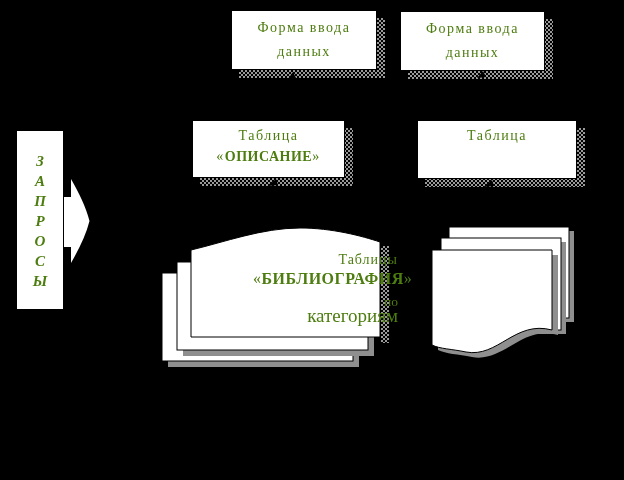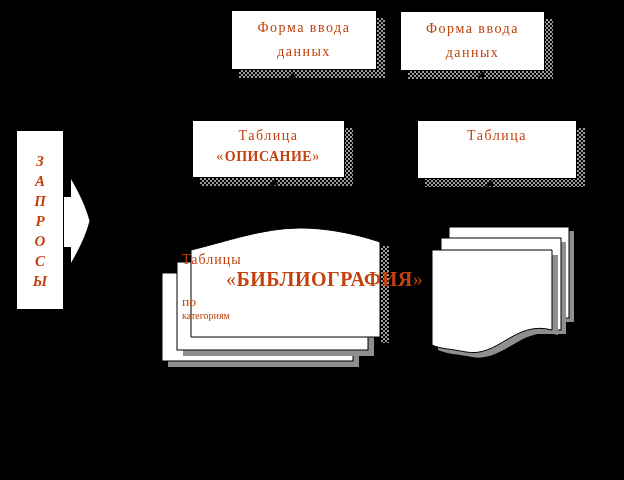--- a/index.html
+++ b/index.html
@@ -1,18 +1,18 @@
 <!DOCTYPE html>
 <html><head>
 <meta charset="utf-8">
 <style>
   html,body{margin:0;padding:0;background:#000;}
   #canvas{
     position:relative;width:624px;height:480px;background:#000;overflow:hidden;
-    font-family:"Liberation Serif", serif;color:#c2410c;
+    font-family:"Liberation Serif", serif;color:#4d7c0f;
   }
   .box{
     position:absolute;background:#fff;border:1px solid #000;box-sizing:border-box;
     text-align:center;
   }
   .dither{
     position:absolute;background-color:#000;
     background-image:
       linear-gradient(45deg,#999 25%,transparent 25%,transparent 75%,#999 75%),
       linear-gradient(45deg,#999 25%,transparent 25%,transparent 75%,#999 75%);
@@ -28,26 +28,26 @@
   #table1{left:192px;top:120px;width:153px;}  #table1-sh{left:200px;top:128px;width:153px;height:58px;}
   #table2{left:417px;top:120px;width:160px;height:59px;}  #table2-sh{left:425px;top:128px;width:160px;height:59px;}
   
   #queries{left:16px;top:130px;width:48px;height:180px;padding-top:20px;
     font-style:italic;font-weight:bold;font-size:15px;line-height:20px;}
   
   #shapes{position:absolute;left:0;top:0;}
   
   #stackL-sh{left:381px;top:246px;width:8px;height:97px;}
   
-  #stackL-text{position:absolute;left:182px;top:251px;width:189px;text-align:left;}
+  #stackL-text{position:absolute;left:209px;top:251px;width:189px;text-align:right;}
   #stackL-text .l1{font-size:14px;line-height:18px;letter-spacing:1px;}
-  #stackL-text .l2{font-size:20px;line-height:20px;font-weight:bold;letter-spacing:.5px;padding-left:44px;}
+  #stackL-text .l2{font-size:16px;line-height:20px;font-weight:bold;letter-spacing:.5px;padding-left:44px;}
   #stackL-text .l2 span{font-weight:normal;}
   #stackL-text .l3{font-size:13.5px;line-height:14px;margin-top:6px;}
-  #stackL-text .l4{font-size:10px;line-height:14px;}
+  #stackL-text .l4{font-size:19px;line-height:14px;}
   #stackR-text{position:absolute;left:442px;top:268px;width:106px;text-align:left;
     font-size:13px;line-height:16.5px;letter-spacing:.5px;}
 </style>
 </head>
 <body>
 
 <div id="canvas">
 
   <div class="dither" id="form1-sh"></div>
   <div class="dither" id="form2-sh"></div>

